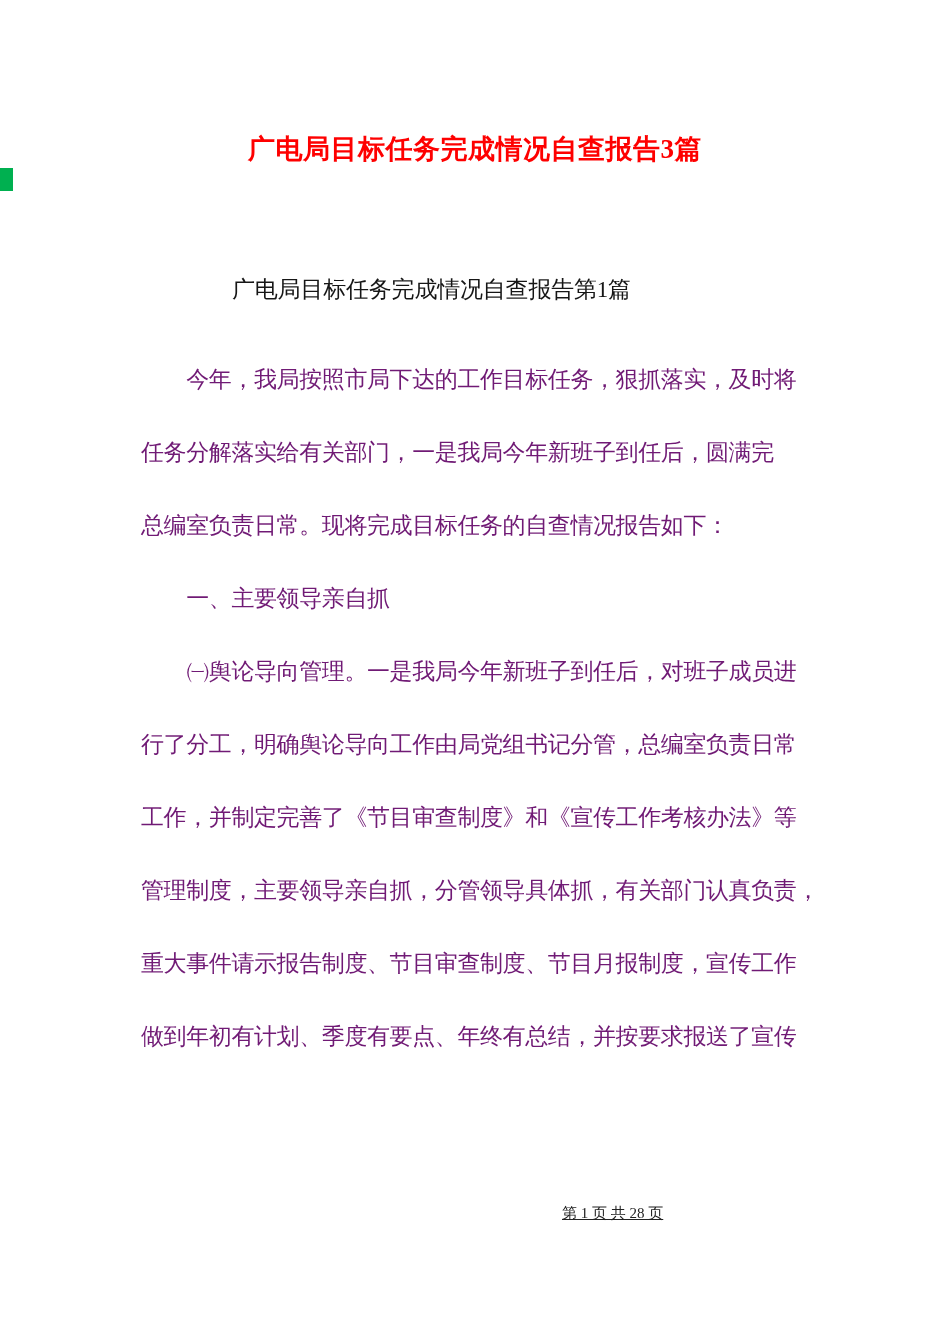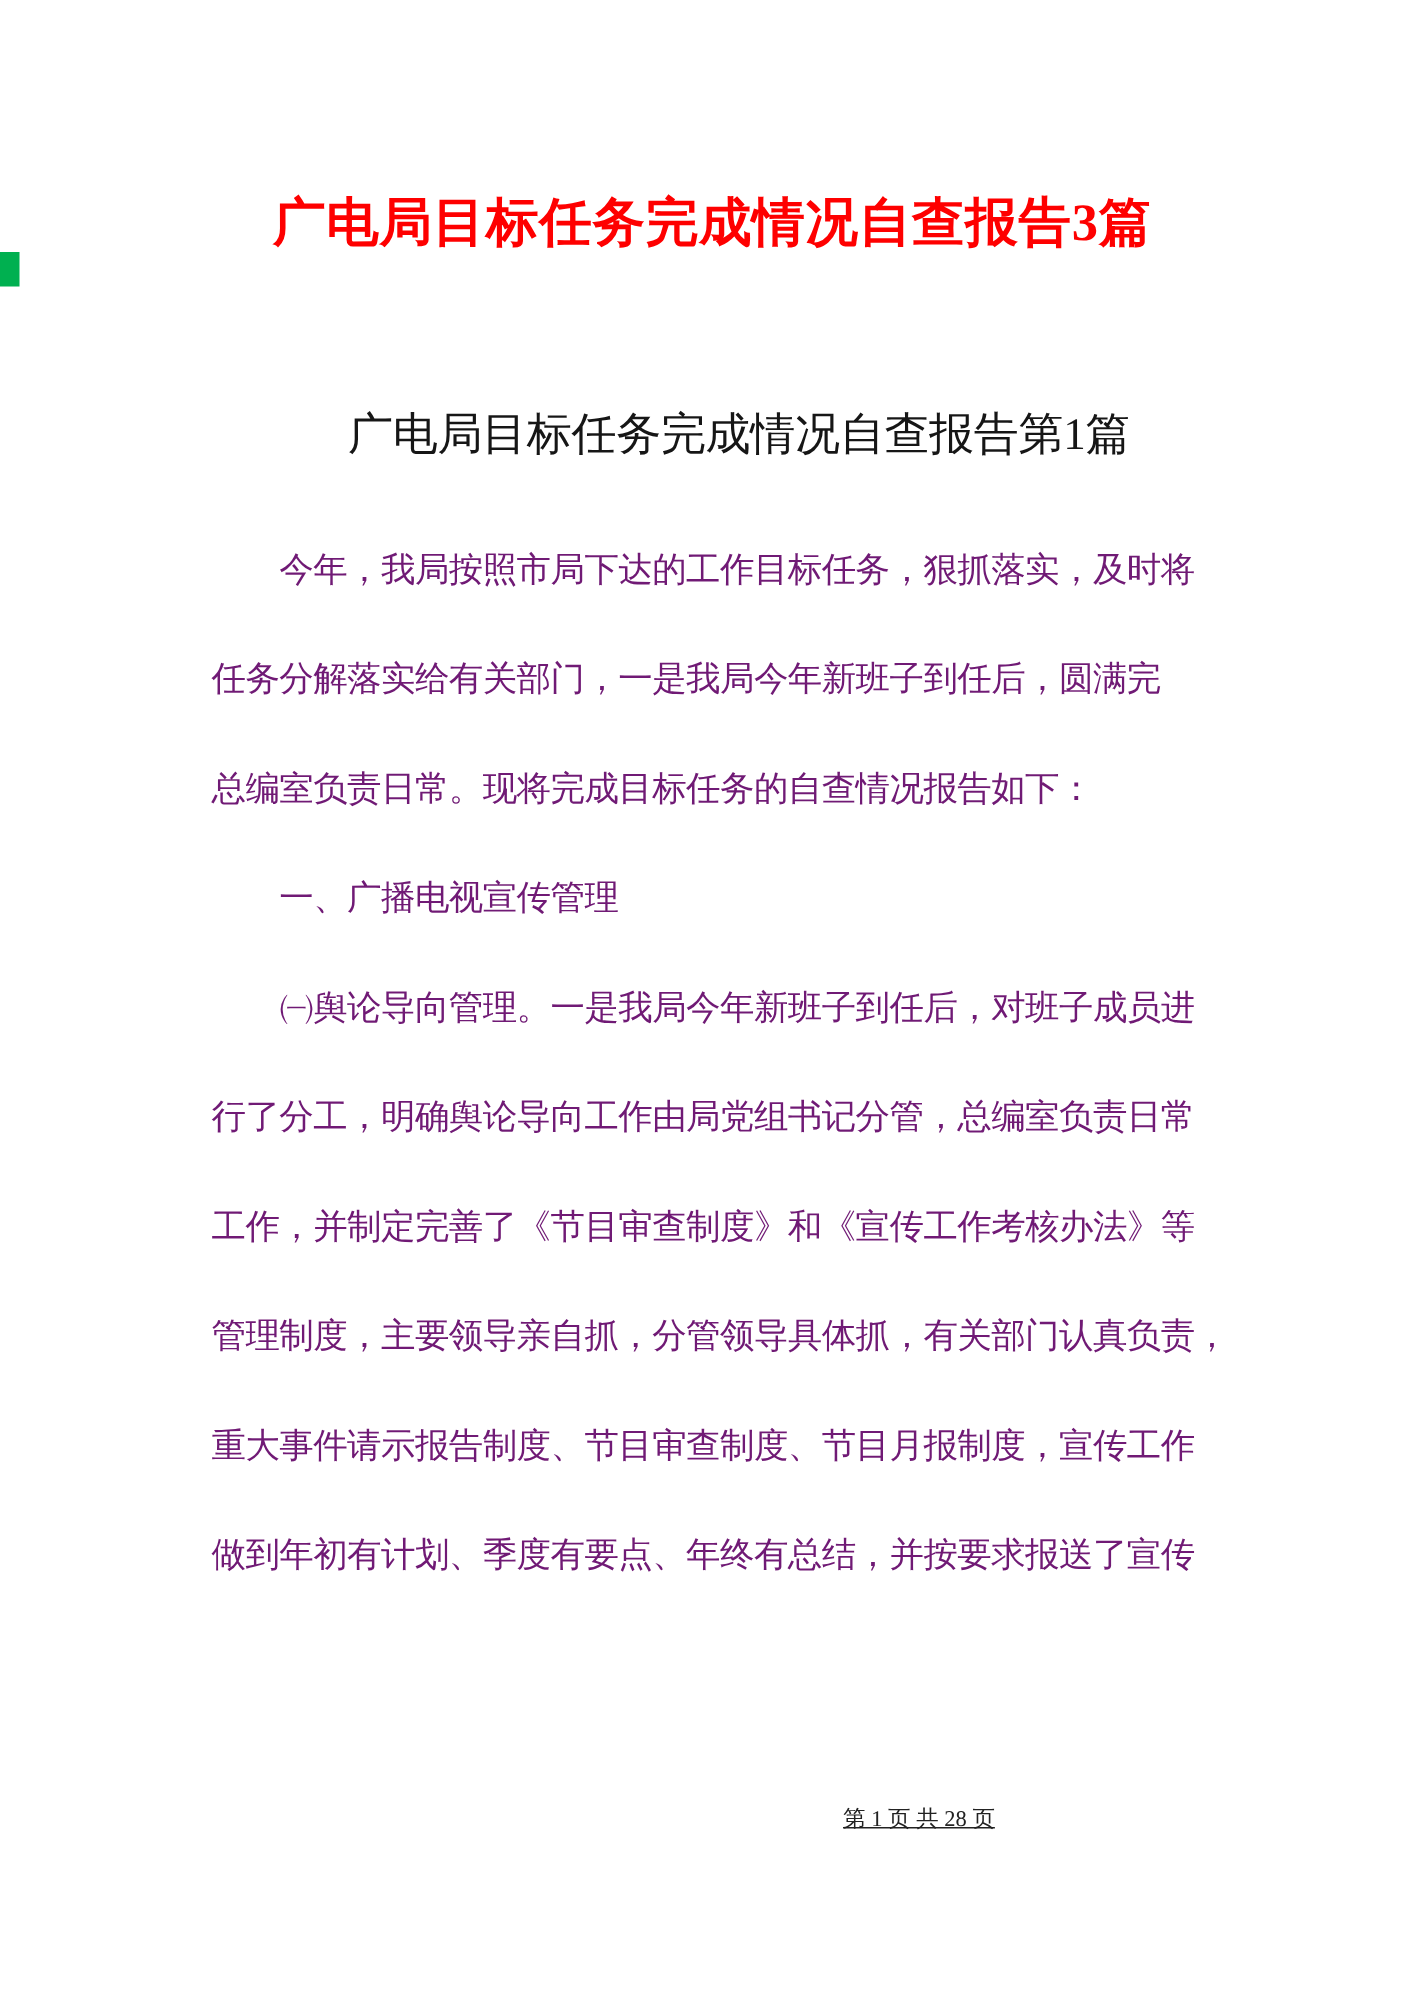--- a/index.html
+++ b/index.html
@@ -20,32 +20,32 @@
     height: 23px;
     background: #00b050;
   }
   .doc-title {
     position: absolute;
     top: 132px;
     left: 0;
     width: 950px;
     margin: 0;
     text-align: center;
-    font-size: 35px;
+    font-size: 27px;
     line-height: 34px;
     font-weight: bold;
     letter-spacing: 0.5px;
     color: #fe0000;
     white-space: pre;
   }
   .subtitle {
     position: absolute;
     top: 276px;
     left: 232px;
-    font-size: 30px;
+    font-size: 23px;
     line-height: 28px;
     letter-spacing: -0.2px;
     white-space: pre;
   }
   .block {
     position: absolute;
     left: 141px;
     width: 710px;
   }
   #para1   { top: 343px; }
@@ -81,21 +81,21 @@
 
   <div class="subtitle">广电局目标任务完成情况自查报告第1篇</div>
 
   <div class="block" id="para1">
       <div class="docline">　　今年，我局按照市局下达的工作目标任务，狠抓落实，及时将</div>
       <div class="docline">任务分解落实给有关部门，一是我局今年新班子到任后，圆满完</div>
       <div class="docline">总编室负责日常。现将完成目标任务的自查情况报告如下：</div>
     </div>
 
   <div class="block" id="heading1">
-    <div class="docline">　　一、广播电视宣传管理</div>
+    <div class="docline">　　一、主要领导亲自抓</div>
   </div>
 
   <div class="block" id="para2">
       <div class="docline">　　㈠舆论导向管理。一是我局今年新班子到任后，对班子成员进</div>
       <div class="docline">行了分工，明确舆论导向工作由局党组书记分管，总编室负责日常</div>
       <div class="docline">工作，并制定完善了《节目审查制度》和《宣传工作考核办法》等</div>
       <div class="docline">管理制度，主要领导亲自抓，分管领导具体抓，有关部门认真负责，</div>
       <div class="docline">重大事件请示报告制度、节目审查制度、节目月报制度，宣传工作</div>
       <div class="docline">做到年初有计划、季度有要点、年终有总结，并按要求报送了宣传</div>
     </div>

